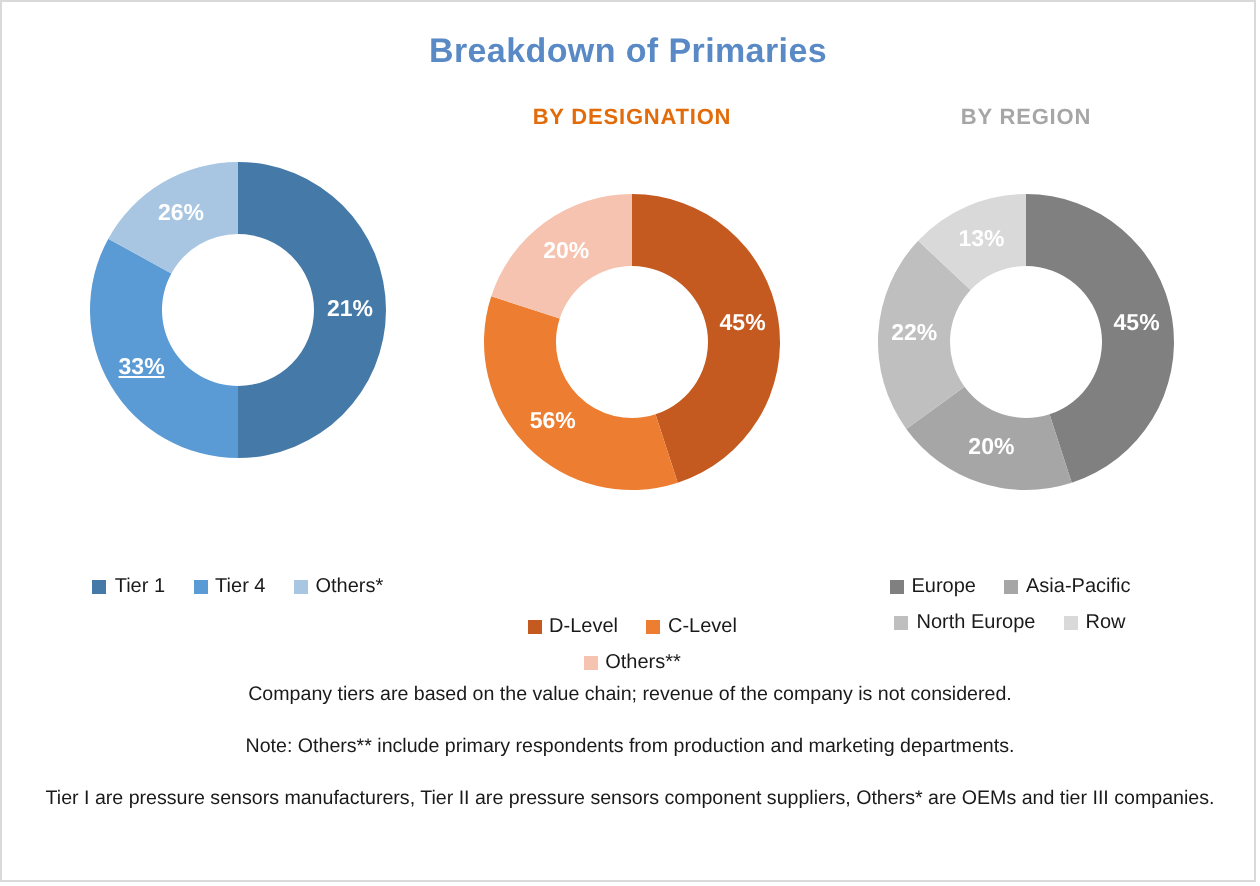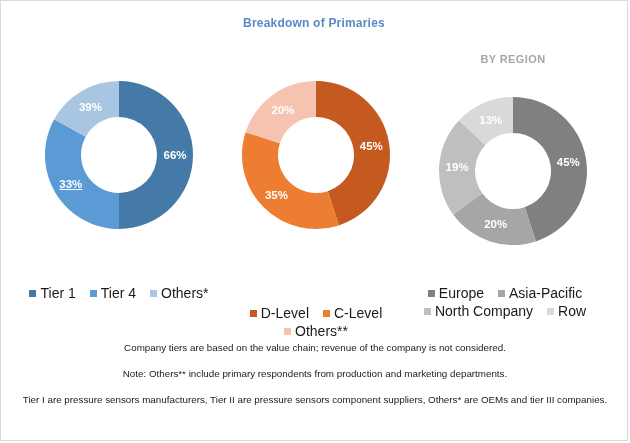--- a/index.html
+++ b/index.html
@@ -20,21 +20,21 @@
     border: 1px solid #d9d9d9;
     box-sizing: border-box;
     background: #ffffff;
   }
   #chart-title {
     position: absolute;
     top: 15px;
     left: 0;
     width: 100%;
     text-align: center;
-    font-size: 12px;
+    font-size: 17px;
     font-weight: bold;
     color: #5A8AC6;
     letter-spacing: 0.2px;
   }
   .panel {
     position: absolute;
     top: 52px;
     width: 200px;
   }
   #panel-company { left: 18px; }
@@ -95,21 +95,21 @@
     margin: 0 7px;
     white-space: nowrap;
   }
   .legend-swatch {
     width: 7px;
     height: 7px;
     margin-right: 4px;
     flex: none;
   }
   .legend-text {
-    font-size: 14px;
+    font-size: 10px;
     line-height: 11px;
   }
 
   #footnotes {
     position: absolute;
     top: 340px;
     left: 12px;
     width: 604px;
     text-align: center;
   }
@@ -133,58 +133,59 @@
   <div class="panel" id="panel-company">
     <div class="donut-wrap" id="donut-company">
         <svg width="160" height="160" viewBox="0 0 160 160">
           <path d="M 80 6 A 74 74 0 0 1 80 154
           L 80 118 A 38 38 0 0 0 80 42 Z" fill="#4479A8"></path>
           <path d="M 80 154 A 74 74 0 0 1 15.153305676754101 44.35022811647306
           L 46.70034615833319 61.69336038413482 A 38 38 0 0 0 80 118 Z" fill="#5B9BD5"></path>
           <path d="M 15.153305676754101 44.35022811647306 A 74 74 0 0 1 79.99999999999999 6
           L 80 42 A 38 38 0 0 0 46.70034615833319 61.69336038413482 Z" fill="#A8C6E2"></path>
         </svg>
-        <div class="slice-label" style="left: 136px; top: 80px;">66%</div>
+        <div class="slice-label" style="left: 136px; top: 80px;">21%</div>
         <div class="slice-label" style="left: 31.7984px; top: 108.506px; text-decoration: underline;">33%</div>
-        <div class="slice-label" style="left: 51.4937px; top: 31.7984px;">39%</div>
+        <div class="slice-label" style="left: 51.4937px; top: 31.7984px;">26%</div>
       </div>
   </div>
 
   <div class="panel" id="panel-designation">
+    <div class="panel-heading" id="heading-designation">BY DESIGNATION</div>
     <div class="donut-wrap" id="donut-designation">
         <svg width="160" height="160" viewBox="0 0 160 160">
           <path d="M 80 6 A 74 74 0 0 1 102.86725758374611 150.37818220584137
           L 91.742645786248 116.14014761921584 A 38 38 0 0 0 80 42 Z" fill="#C55A21"></path>
           <path d="M 102.86725758374611 150.37818220584137 A 74 74 0 0 1 9.621817794158645 57.13274241625387
           L 43.85985238078417 68.25735421375198 A 38 38 0 0 0 91.742645786248 116.14014761921584 Z" fill="#ED7D31"></path>
           <path d="M 9.621817794158645 57.13274241625387 A 74 74 0 0 1 79.99999999999999 6
           L 80 42 A 38 38 0 0 0 43.85985238078417 68.25735421375198 Z" fill="#F5C3B0"></path>
         </svg>
         <div class="slice-label" style="left: 135.311px; top: 71.2397px;">45%</div>
-        <div class="slice-label" style="left: 40.402px; top: 119.598px;">35%</div>
+        <div class="slice-label" style="left: 40.402px; top: 119.598px;">56%</div>
         <div class="slice-label" style="left: 47.084px; top: 34.695px;">20%</div>
       </div>
   </div>
 
   <div class="panel" id="panel-region">
     <div class="panel-heading" id="heading-region">BY REGION</div>
     <div class="donut-wrap" id="donut-region">
         <svg width="160" height="160" viewBox="0 0 160 160">
           <path d="M 80 6 A 74 74 0 0 1 102.86725758374611 150.37818220584137
           L 91.742645786248 116.14014761921584 A 38 38 0 0 0 80 42 Z" fill="#808080"></path>
           <path d="M 102.86725758374611 150.37818220584137 A 74 74 0 0 1 20.132742416253897 123.49610866964302
           L 49.257354213752 102.33583958711398 A 38 38 0 0 0 91.742645786248 116.14014761921584 Z" fill="#A6A6A6"></path>
           <path d="M 20.132742416253897 123.49610866964302 A 74 74 0 0 1 26.056321570815527 29.343514161277056
           L 52.299192157986354 53.98720997470984 A 38 38 0 0 0 49.257354213752 102.33583958711398 Z" fill="#BFBFBF"></path>
           <path d="M 26.056321570815527 29.343514161277056 A 74 74 0 0 1 79.99999999999999 6
           L 80 42 A 38 38 0 0 0 52.299192157986354 53.98720997470984 Z" fill="#D9D9D9"></path>
         </svg>
         <div class="slice-label" style="left: 135.311px; top: 71.2397px;">45%</div>
         <div class="slice-label" style="left: 62.695px; top: 133.259px;">20%</div>
-        <div class="slice-label" style="left: 24.1105px; top: 76.4837px;">19%</div>
+        <div class="slice-label" style="left: 24.1105px; top: 76.4837px;">22%</div>
         <div class="slice-label" style="left: 57.7597px; top: 28.6057px;">13%</div>
       </div>
   </div>
 
   <div class="legend" id="legend-company">
       <div class="legend-row">
         <div class="legend-item">
           <span class="legend-swatch" style="background: rgb(68, 121, 168);"></span>
           <span class="legend-text">Tier 1</span>
         </div>
@@ -223,21 +224,21 @@
           <span class="legend-text">Europe</span>
         </div>
         <div class="legend-item">
           <span class="legend-swatch" style="background: rgb(166, 166, 166);"></span>
           <span class="legend-text">Asia-Pacific</span>
         </div>
       </div>
       <div class="legend-row">
         <div class="legend-item">
           <span class="legend-swatch" style="background: rgb(191, 191, 191);"></span>
-          <span class="legend-text">North Company</span>
+          <span class="legend-text">North Europe</span>
         </div>
         <div class="legend-item">
           <span class="legend-swatch" style="background: rgb(217, 217, 217);"></span>
           <span class="legend-text">Row</span>
         </div>
       </div>
     </div>
 
   <div id="footnotes">
     <div class="footnote" id="footnote-2">Company tiers are based on the value chain; revenue of the company is not considered.</div>

